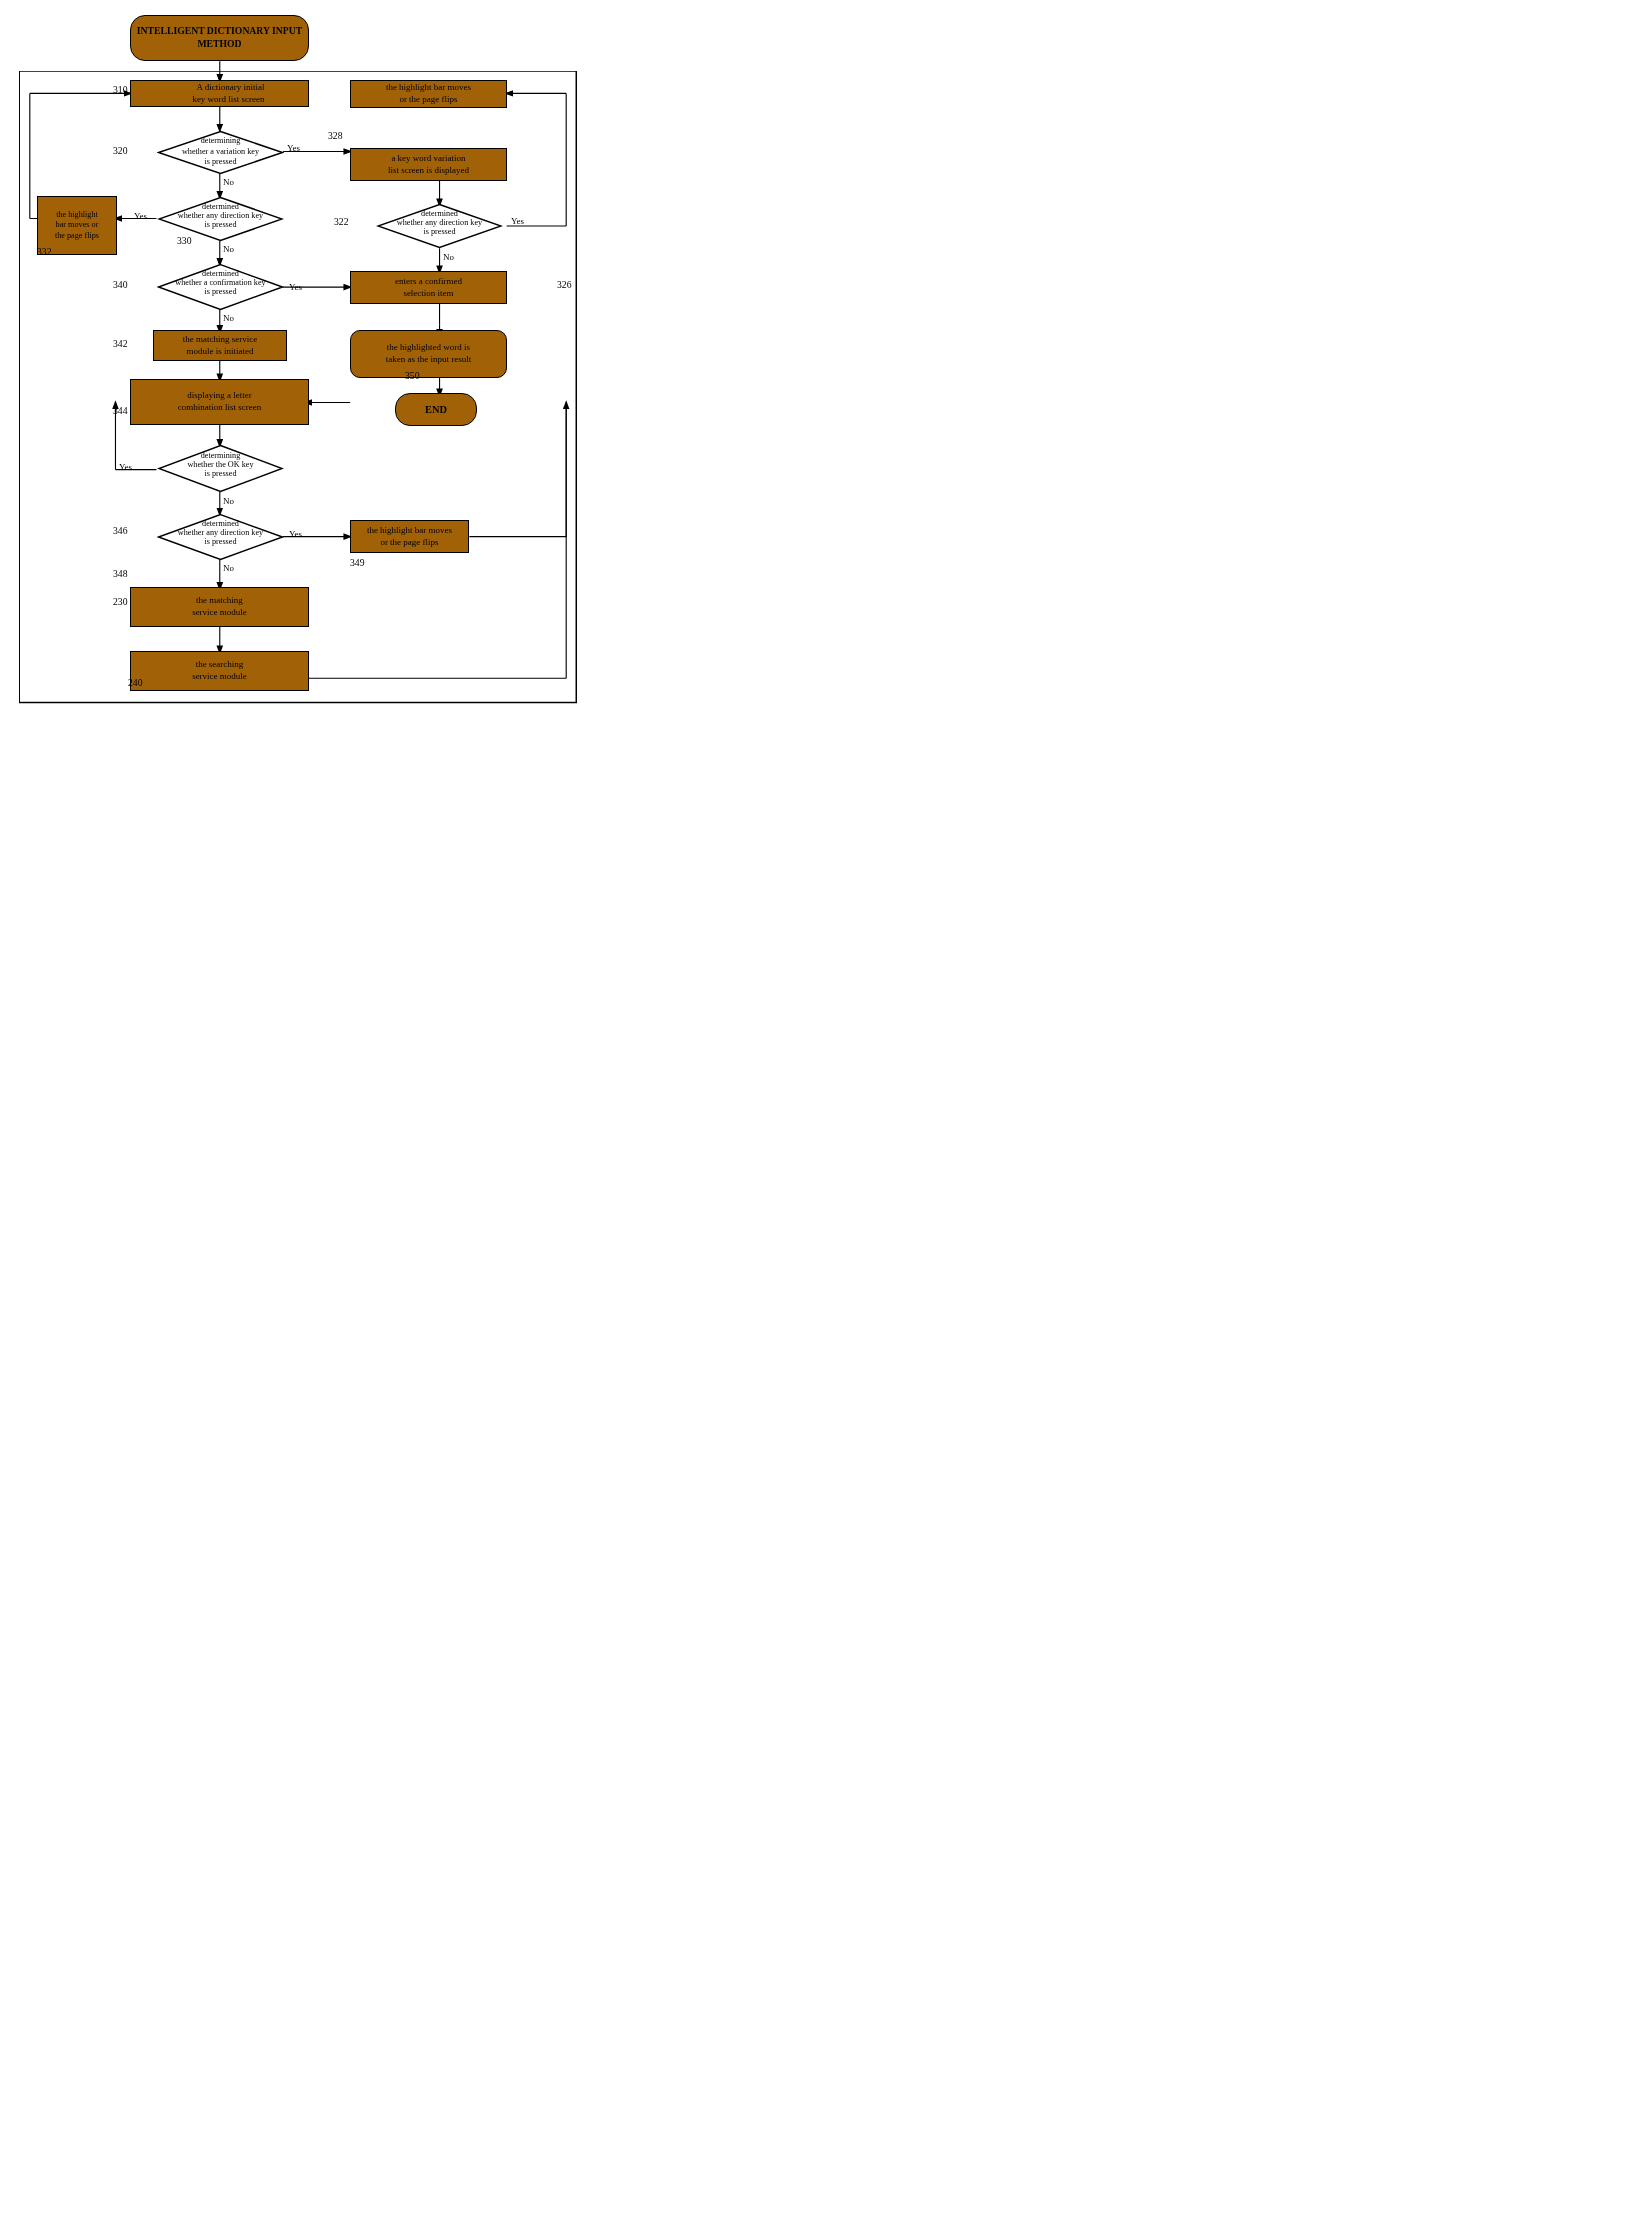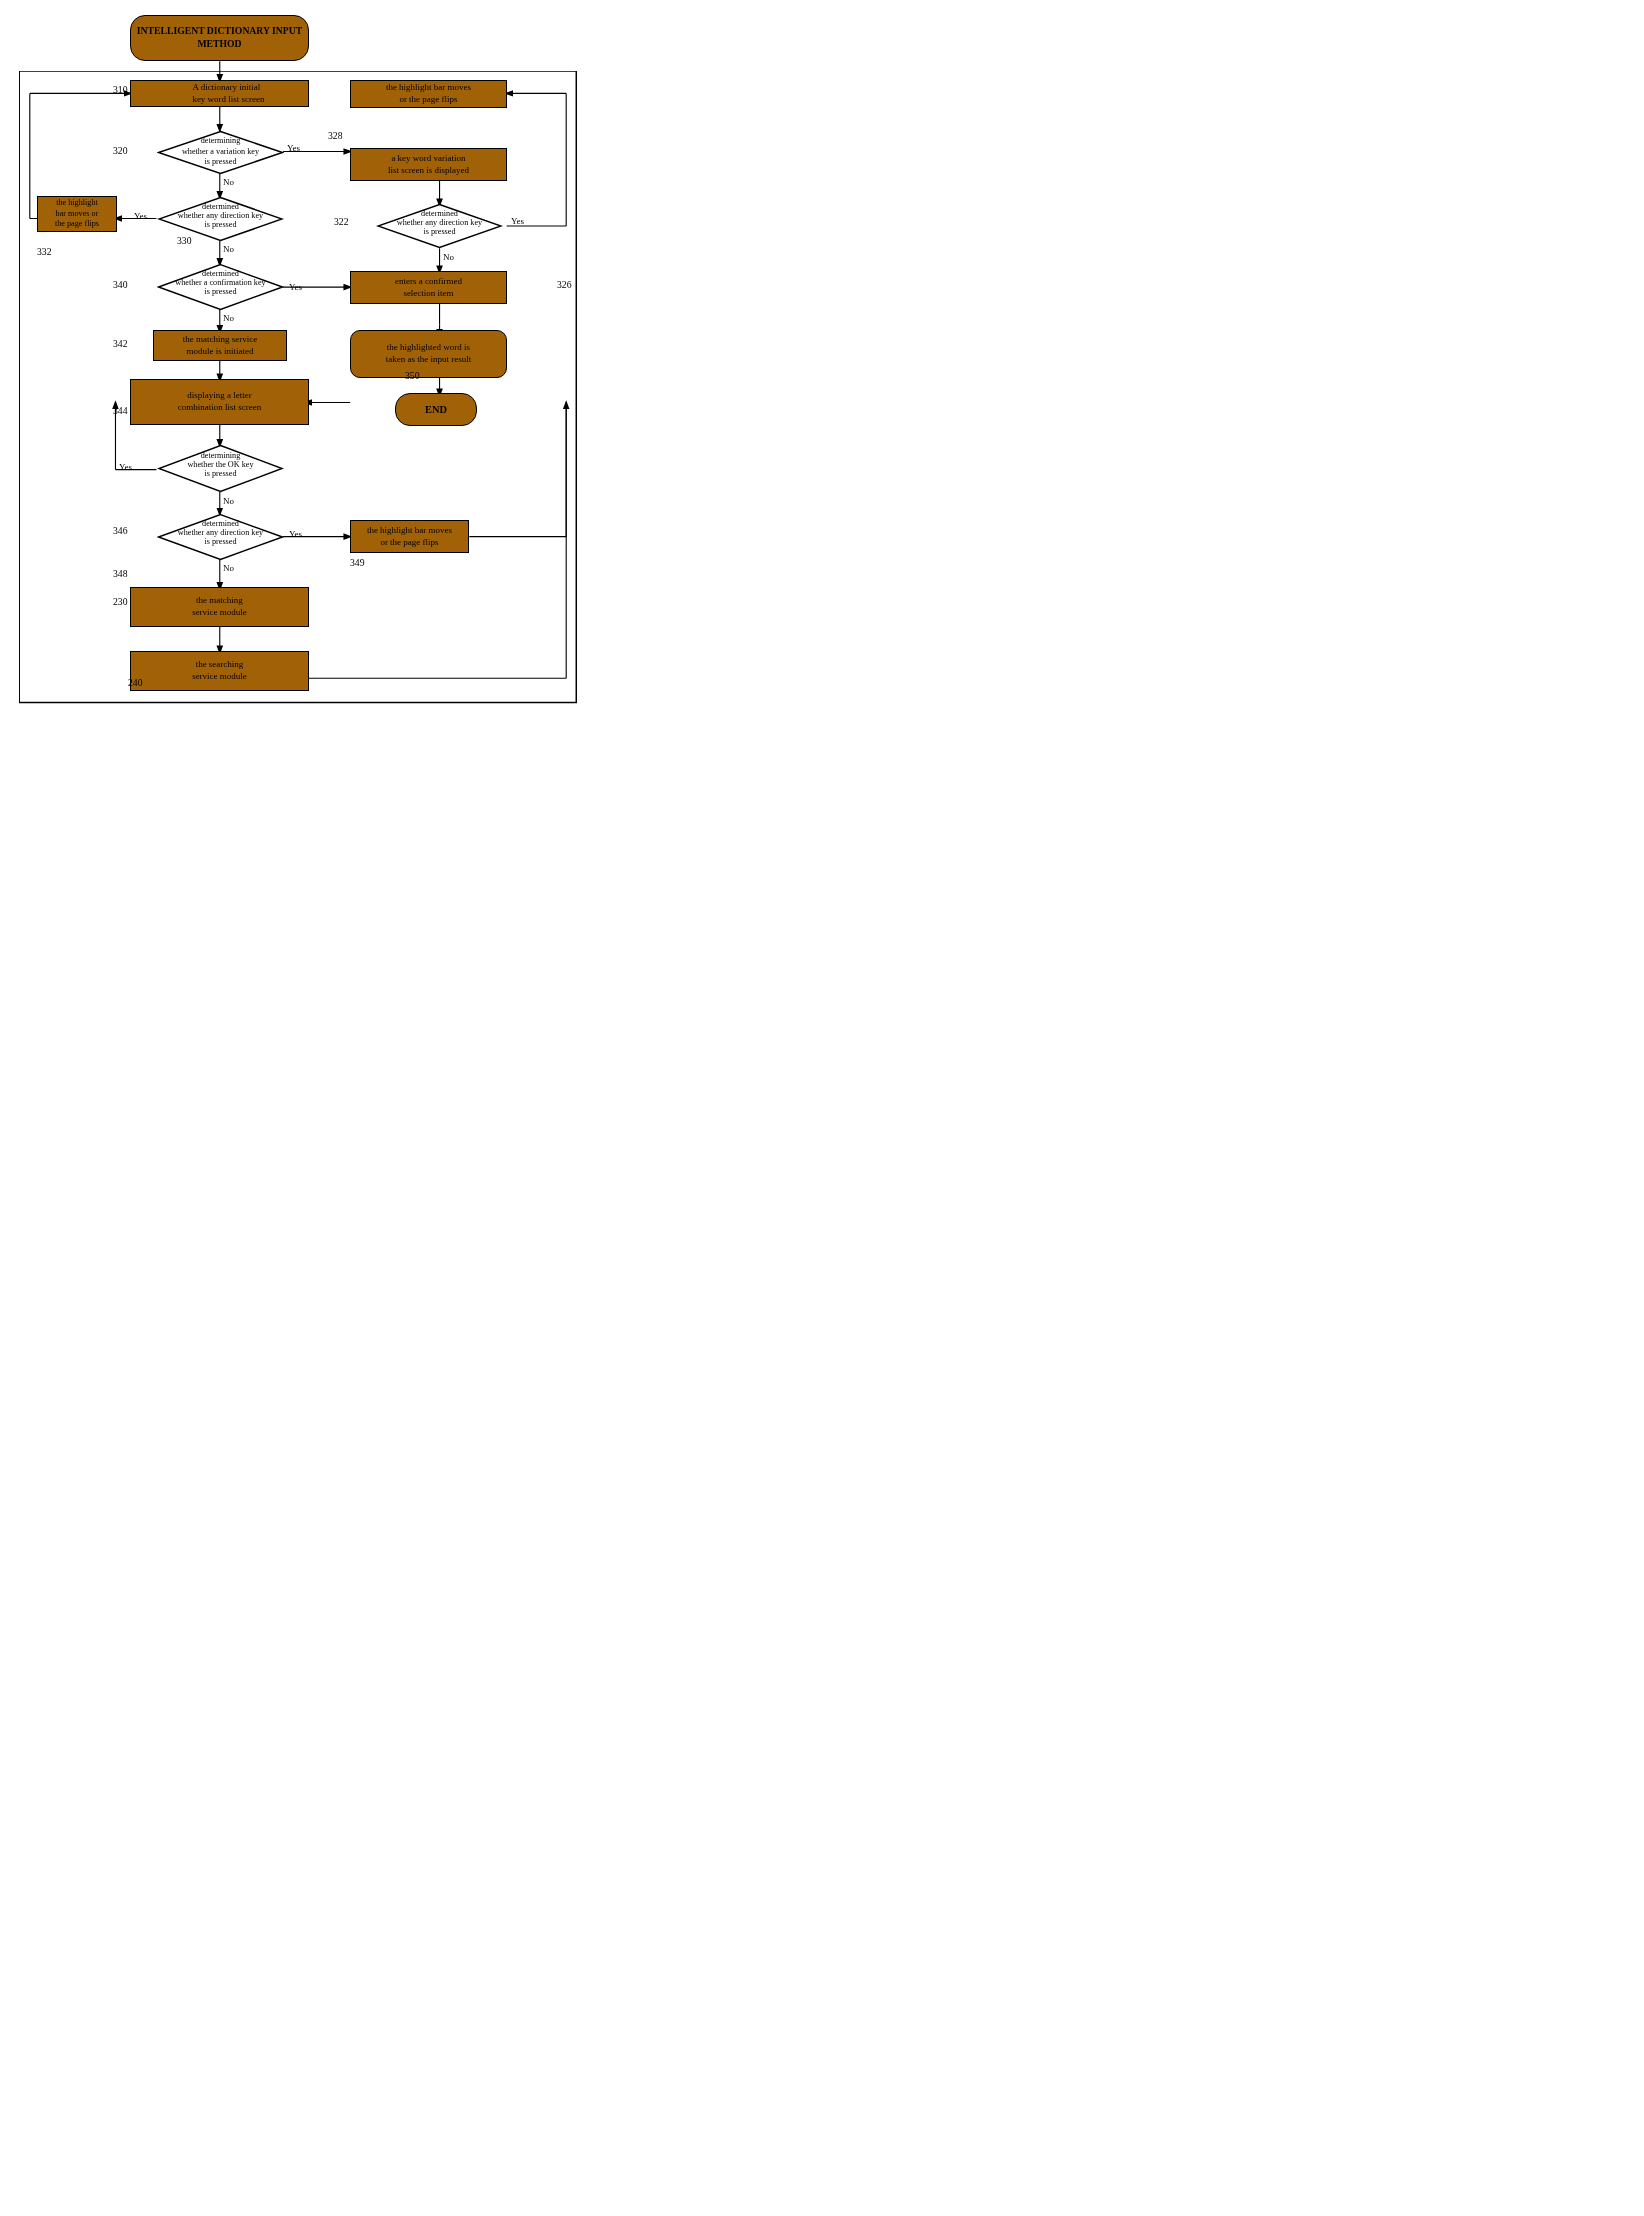--- a/index.html
+++ b/index.html
@@ -124,21 +124,21 @@
     <line x1="410" y1="910" x2="760" y2="910" stroke="#000" stroke-width="1.5"></line>
     <line x1="760" y1="910" x2="760" y2="540" stroke="#000" stroke-width="1.5"></line>
 
     <rect x="25" y="108" width="10" height="10" fill="none"></rect>
   </svg>
 
   <div class="box rounded-lg" style="left:130px; top:15px; width:179px; height:46px; font-weight:bold; font-size:9.7px;">INTELLIGENT DICTIONARY
 INPUT METHOD</div>
 
   <div class="box" style="left:130px; top:80px; width:179px; height:27px; font-size:9px;">
-    <span style="white-space:pre-line; text-align:left;margin-left:18px;">A dictionary initial
+    <span style="white-space:pre-line; text-align:right;margin-left:18px;">A dictionary initial
 key word list screen</span>
   </div>
 
   <div class="number-label" style="left:113px; top:84px;">310</div>
 
   <div class="box" style="left:350px; top:80px; width:157px; height:28px; font-size:9px; text-align:center;">
     <span style="white-space:pre-line;">the highlight bar moves
 or the page flips</span>
   </div>
 
@@ -190,21 +190,21 @@
 whether any direction key
 is pressed</span>
     </div>
   </div>
   <div class="number-label" style="left:177px; top:235px;">330</div>
 
   <div class="label" style="left:134px; top:211px;">Yes</div>
 
   <div class="label" style="left:223px; top:244px;">No</div>
 
-  <div class="box" style="left:37px; top:196px; width:80px; height:36px; font-size:8.2px; text-align:center;">
+  <div class="box" style="left:37px; top:196px; width:80px; height:59px; font-size:8.2px; text-align:center;">
     <span style="white-space:pre-line;">the highlight
 bar moves or
 the page flips</span>
   </div>
   <div class="number-label" style="left:37px; top:246px;">332</div>
 
   <div class="box" style="left:350px; top:271px; width:157px; height:33px; font-size:9px; text-align:center;">
     <span style="white-space:pre-line;">enters a confirmed
 selection item</span>
   </div>

